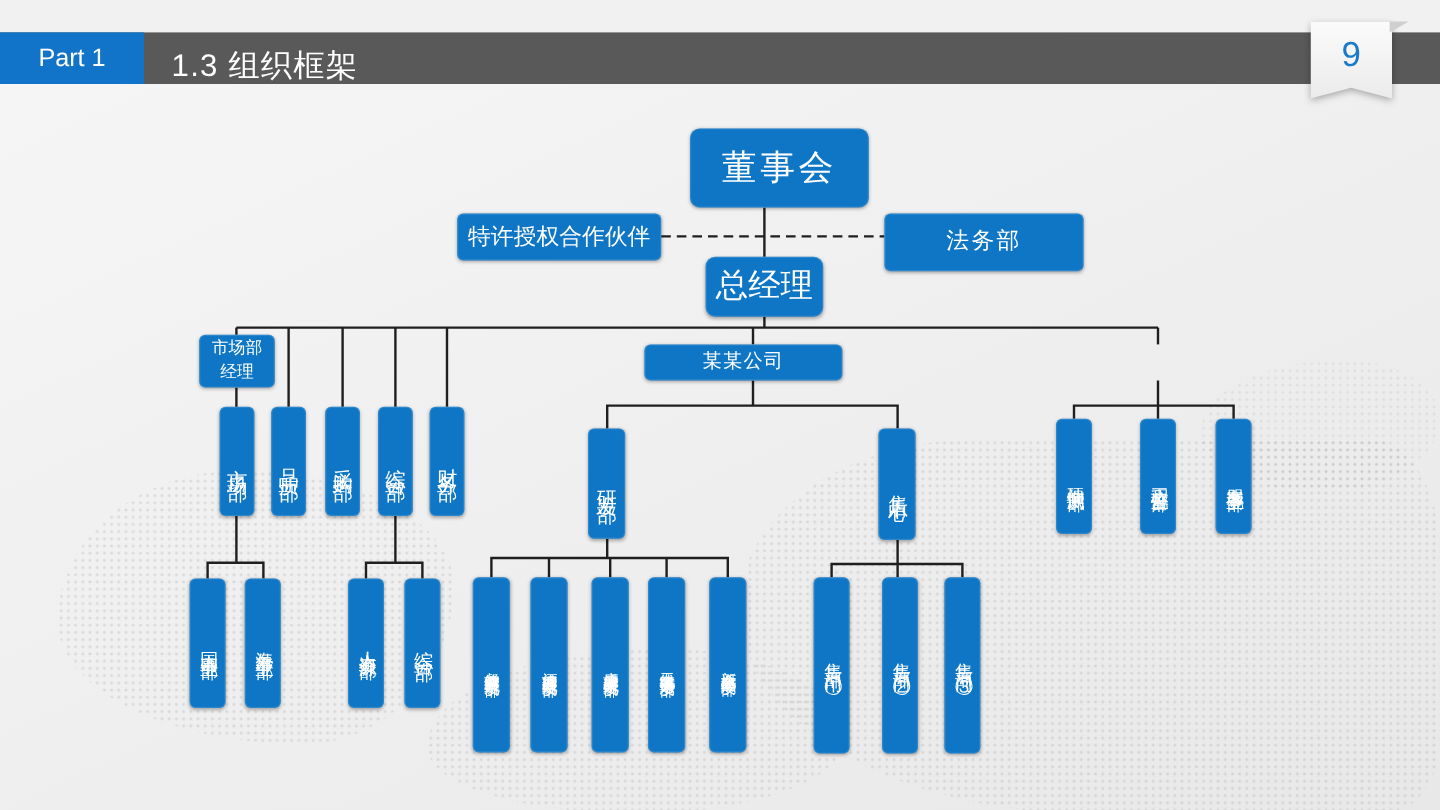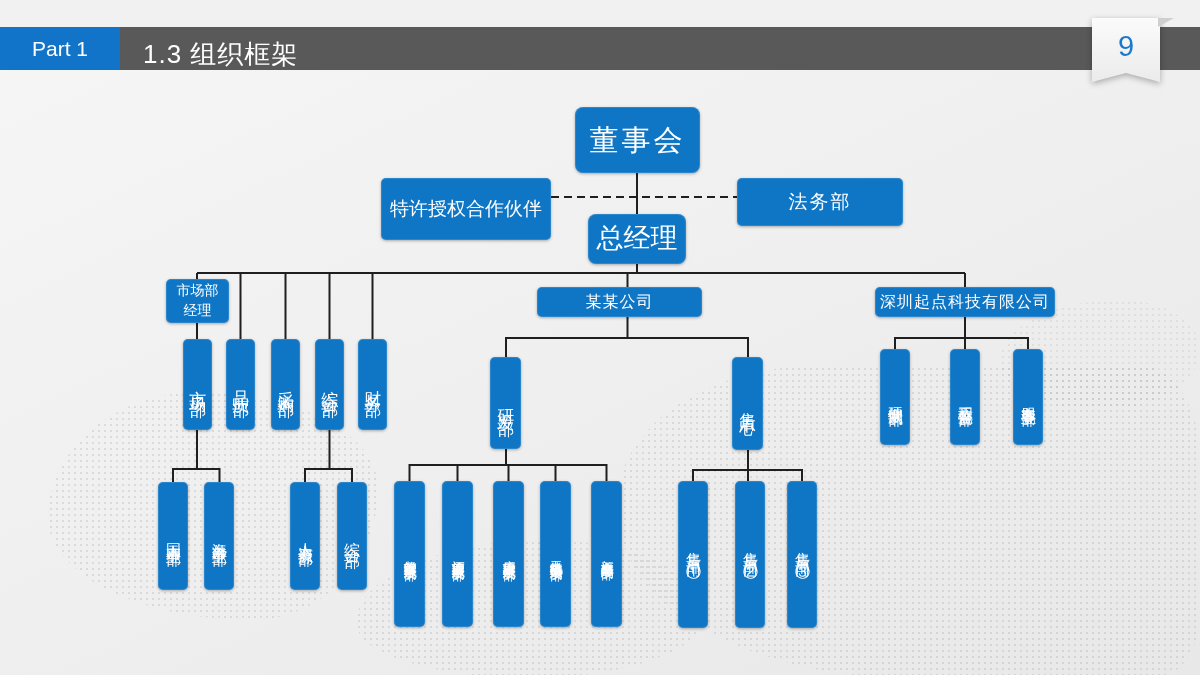--- a/index.html
+++ b/index.html
@@ -54,22 +54,22 @@
     position:absolute;box-sizing:border-box;
     background:#0e76c5;color:#fff;border-radius:5px;
     box-shadow:0 1px 3px rgba(0,0,0,.30), inset 0 0 0 1px rgba(255,255,255,.12);
     display:flex;align-items:center;justify-content:center;
     text-align:center;font-family:"Liberation Serif","DejaVu Serif",serif;
     line-height:1.25;
   }
   .node .vt{writing-mode:vertical-rl;text-orientation:upright;}
   .pre{white-space:pre-line;}
 
-  .n-board{left:575px;top:107px;width:125px;height:66px;font-size:29px;letter-spacing:3px;border-radius:8px;}
-  .n-partner{left:381px;top:178px;width:170px;height:62px;font-size:19px;}
+  .n-board{left:575px;top:107px;width:149px;height:66px;font-size:29px;letter-spacing:3px;border-radius:8px;}
+  .n-partner{left:381px;top:178px;width:170px;height:39px;font-size:19px;}
   .n-legal{left:737px;top:178px;width:166px;height:48px;font-size:19px;letter-spacing:2px;}
   .n-gm{left:588px;top:214px;width:98px;height:50px;font-size:27px;border-radius:8px;}
   .n-mktmgr{left:166px;top:279px;width:63px;height:44px;font-size:14px;line-height:1.45;}
   .n-company{height:30px;top:287px;font-size:16px;letter-spacing:1px;}
   .n-co-mid{left:537px;width:165px;}
   .n-co-right{left:875px;width:180px;}
 
   .v3{width:29px;height:91px;top:339px;font-size:17px;letter-spacing:5px;}
   .d1{left:183px;} .d2{left:226px;} .d3{left:271px;} .d4{left:315px;} .d5{left:358px;}
 
@@ -207,23 +207,20 @@
   <div class="node v5a a1">
     <span class="vt">售后部门①</span>
   </div>
   <div class="node v5a a2">
     <span class="vt">售后部门②</span>
   </div>
   <div class="node v5a a3">
     <span class="vt">售后部门③</span>
   </div>
 
-  <div class="node n-company n-co-right">
-    <span>深圳起点科技有限公司</span>
-  </div>
   <div class="node v5r r1">
     <span class="vt">硬件测试部</span>
   </div>
   <div class="node v5r r2">
     <span class="vt">工程监督部</span>
   </div>
   <div class="node v5r r3">
     <span class="vt">客服事业部</span>
   </div>
 

